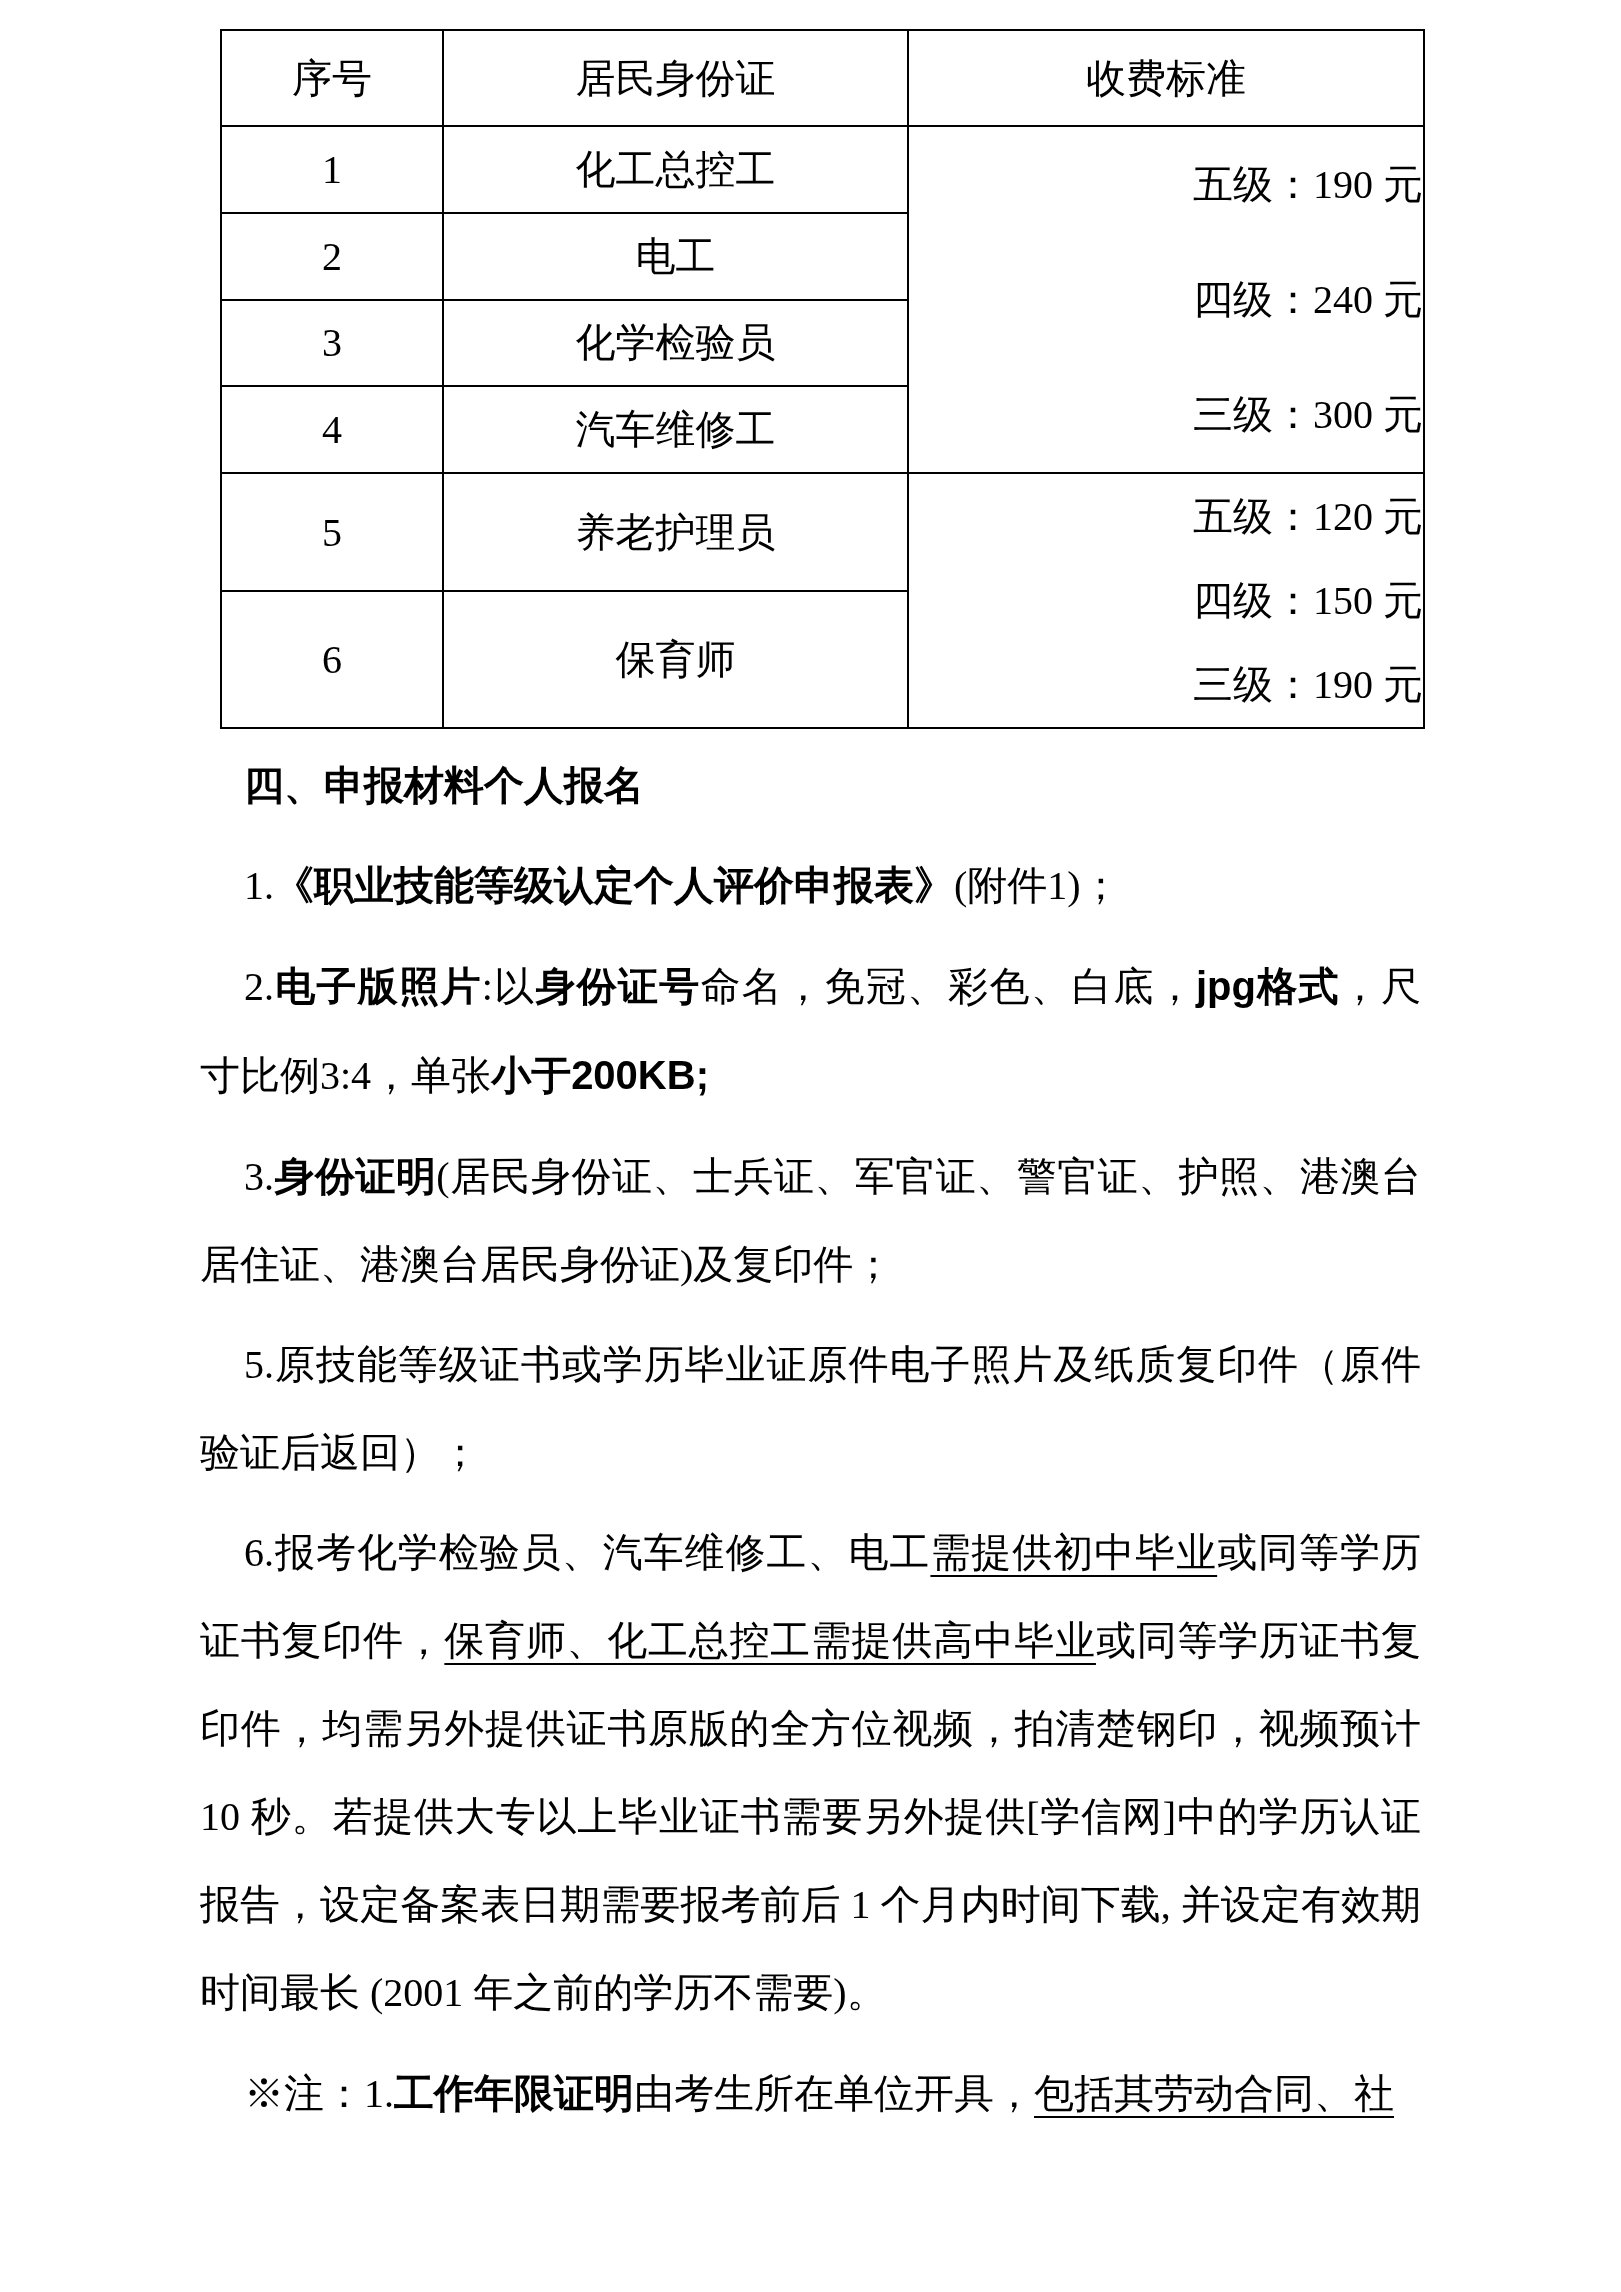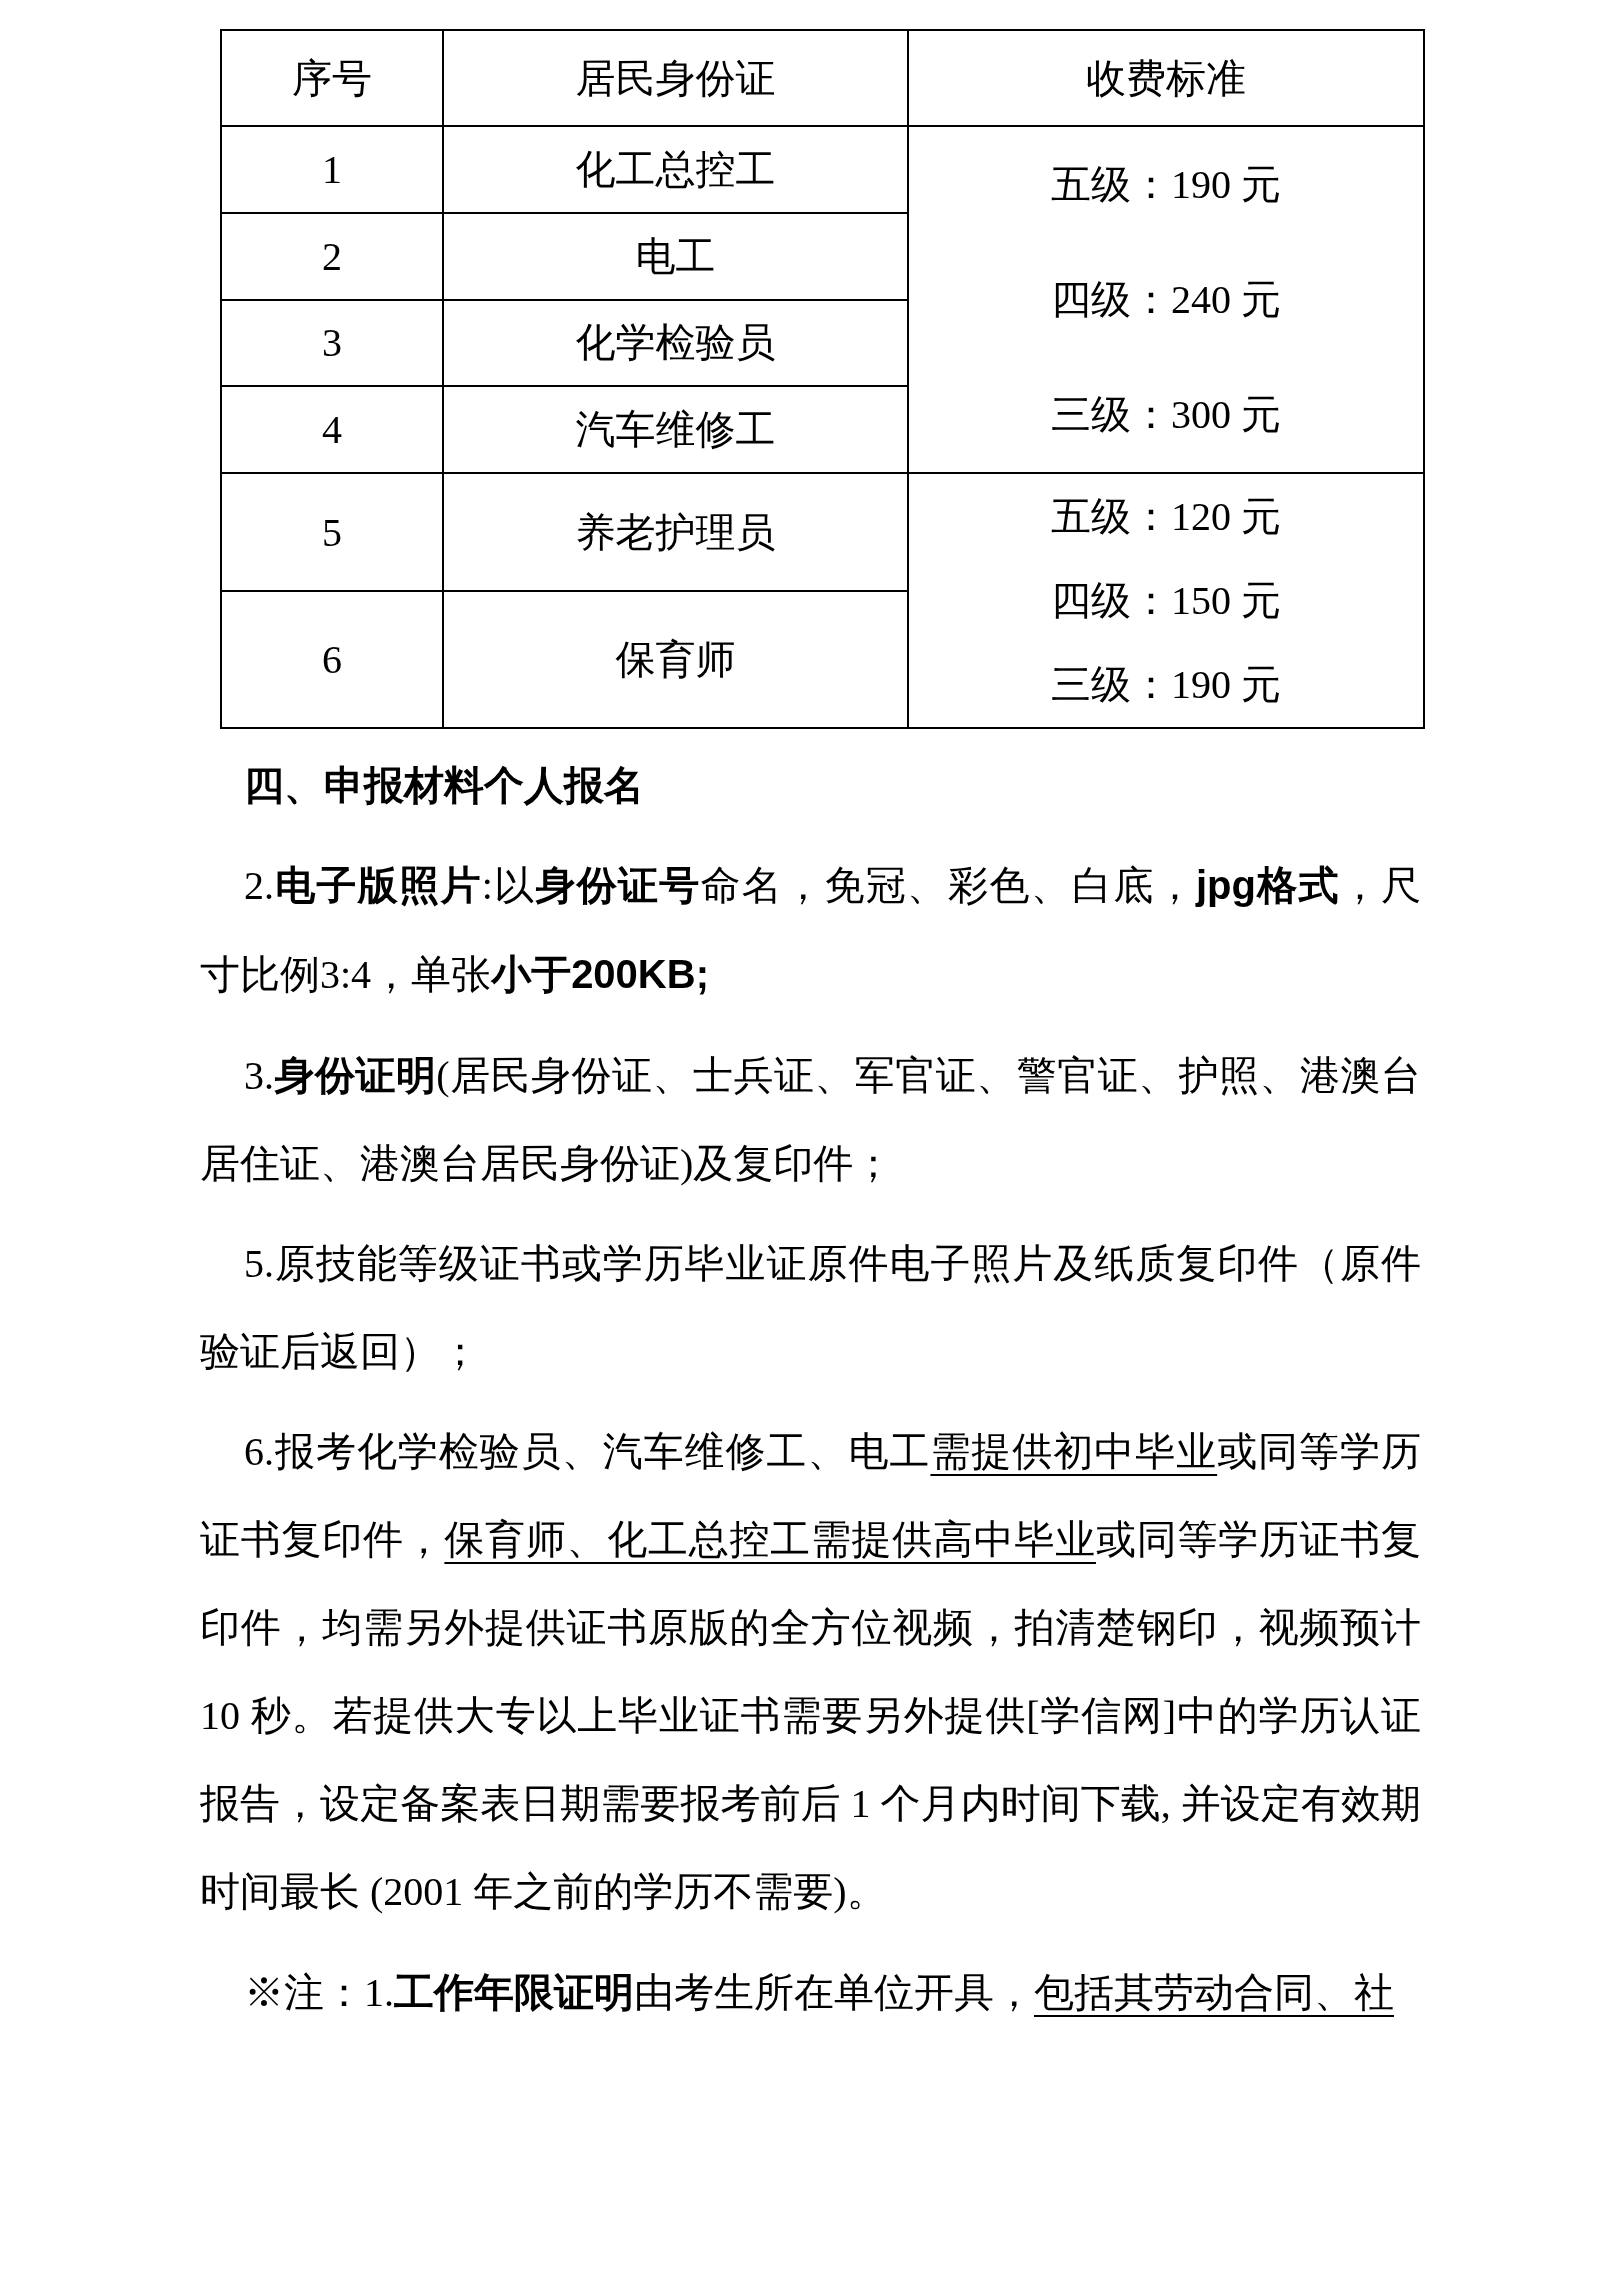--- a/index.html
+++ b/index.html
@@ -26,21 +26,21 @@
     text-align:center;
     vertical-align:middle;
     padding:0;
     font-weight:normal;
   }
   .fee-table thead tr{height:96px;}
   tr.r0,tr.r1,tr.r2,tr.r3{height:86px;}
   tr.r4{height:118px;}
   tr.r5{height:137px;}
   td.fee-cell{vertical-align:middle;}
-  .fee-lines div{white-space:pre;}
+  .fee-lines div{white-space:pre;text-align:right;}
   
   .body-text{
     margin-top:9.8px;
     font-size:40px;
     line-height:88px;
     text-align:justify;
   }
   .body-text p{margin:12px;text-indent:44px;}
   p.heading{
     font-family:"Liberation Sans","DejaVu Sans",sans-serif;
@@ -113,20 +113,21 @@
         <tr class="r5">
           <td>6</td>
           <td>保育师</td>
         </tr>
       </tbody>
   </table>
 
   <div class="body-text">
     <p class="heading">四、申报材料个人报名</p>
     <div id="paragraphs">
+        <p class="para"><span>1.</span><span class="seg-b">《职业技能等级认定个人评价申报表》</span><span>(附件1)；</span></p>
         <p class="para"><span>2.</span><span class="seg-b">电子版照片</span><span>:以</span><span class="seg-b">身份证号</span><span>命名，免冠、彩色、白底，</span><span class="seg-b">jpg格式</span><span>，尺寸比例3:4，单张</span><span class="seg-b">小于200KB;</span></p>
         <p class="para"><span>3.</span><span class="seg-b">身份证明</span><span>(居民身份证、士兵证、军官证、警官证、护照、港澳台居住证、港澳台居民身份证)及复印件；</span></p>
         <p class="para"><span>5.原技能等级证书或学历毕业证原件电子照片及纸质复印件（原件验证后返回）；</span></p>
         <p class="para"><span>6.报考化学检验员、汽车维修工、电工</span><span class="seg-u">需提供初中毕业</span><span>或同等学历证书复印件，</span><span class="seg-u">保育师、化工总控工需提供高中毕业</span><span>或同等学历证书复印件，均需另外提供证书原版的全方位视频，拍清楚钢印，视频预计 10 秒。若提供大专以上毕业证书需要另外提供[学信网]中的学历认证报告，设定备案表日期需要报考前后 1 个月内时间下载, 并设定有效期时间最长 (2001 年之前的学历不需要)。</span></p>
         <p class="para"><span>※注：1.</span><span class="seg-b">工作年限证明</span><span>由考生所在单位开具，</span><span class="seg-u">包括其劳动合同、社</span></p>
       </div>
   </div>
 
 </div>
 

